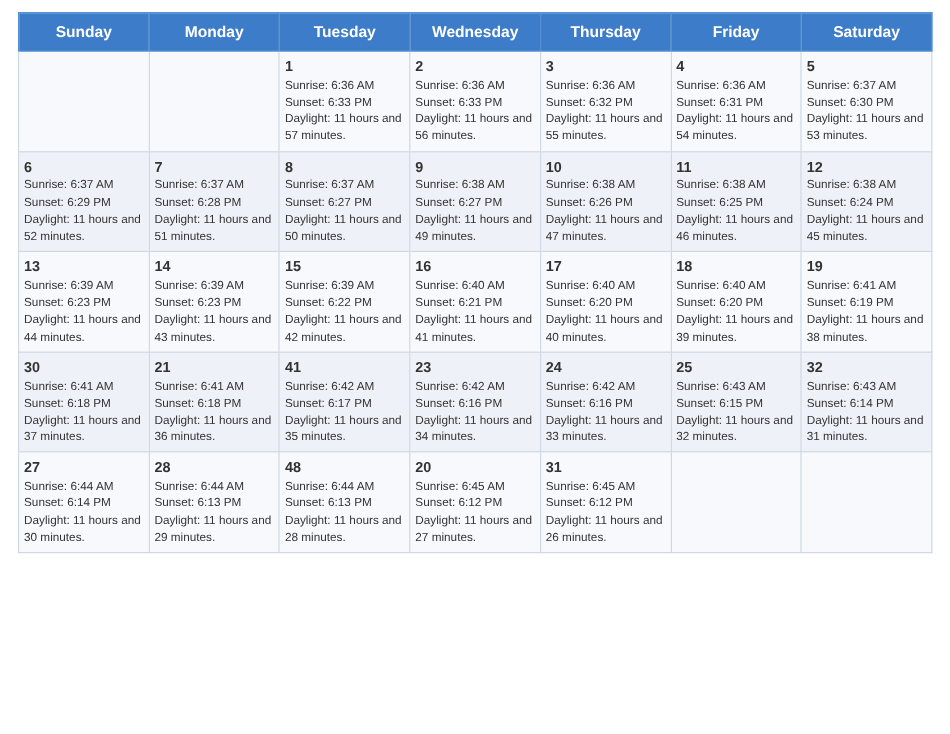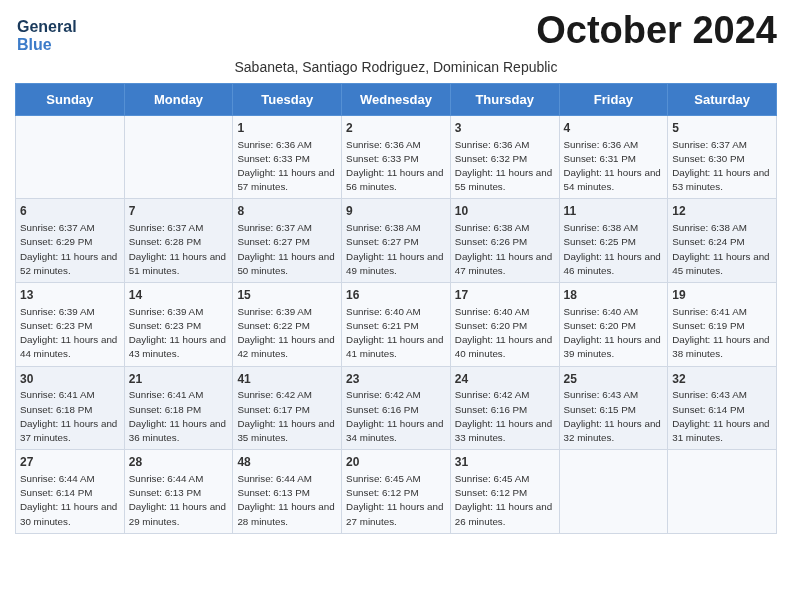--- a/index.html
+++ b/index.html
@@ -89,33 +89,20 @@
       background: #f7f9fc !important;
     }
     tbody tr:nth-child(even) td.empty {
       background: #eef2f8 !important;
     }
   </style>
 </head>
 <body>
 
 <div class="page">
-  <div class="header">
-    <div class="logo">
-
-      <div style="display:flex;flex-direction:column;line-height:1.15;margin-left:2px;">
-        <span style="font-size:16px;font-weight:bold;color:#1a3a5c;">General</span>
-        <span style="font-size:16px;font-weight:bold;color:#3d7cc9;">Blue</span>
-      </div>
-    </div>
-    <div class="title-section">
-      <div class="month-title">October 2024</div>
-    </div>
-  </div>
-  <div class="subtitle">Sabaneta, Santiago Rodriguez, Dominican Republic</div>
   <table>
     <thead>
       <tr id="weekday-header">
       <th>Sunday</th>
           <th>Monday</th>
           <th>Tuesday</th>
           <th>Wednesday</th>
           <th>Thursday</th>
           <th>Friday</th>
           <th>Saturday</th>

